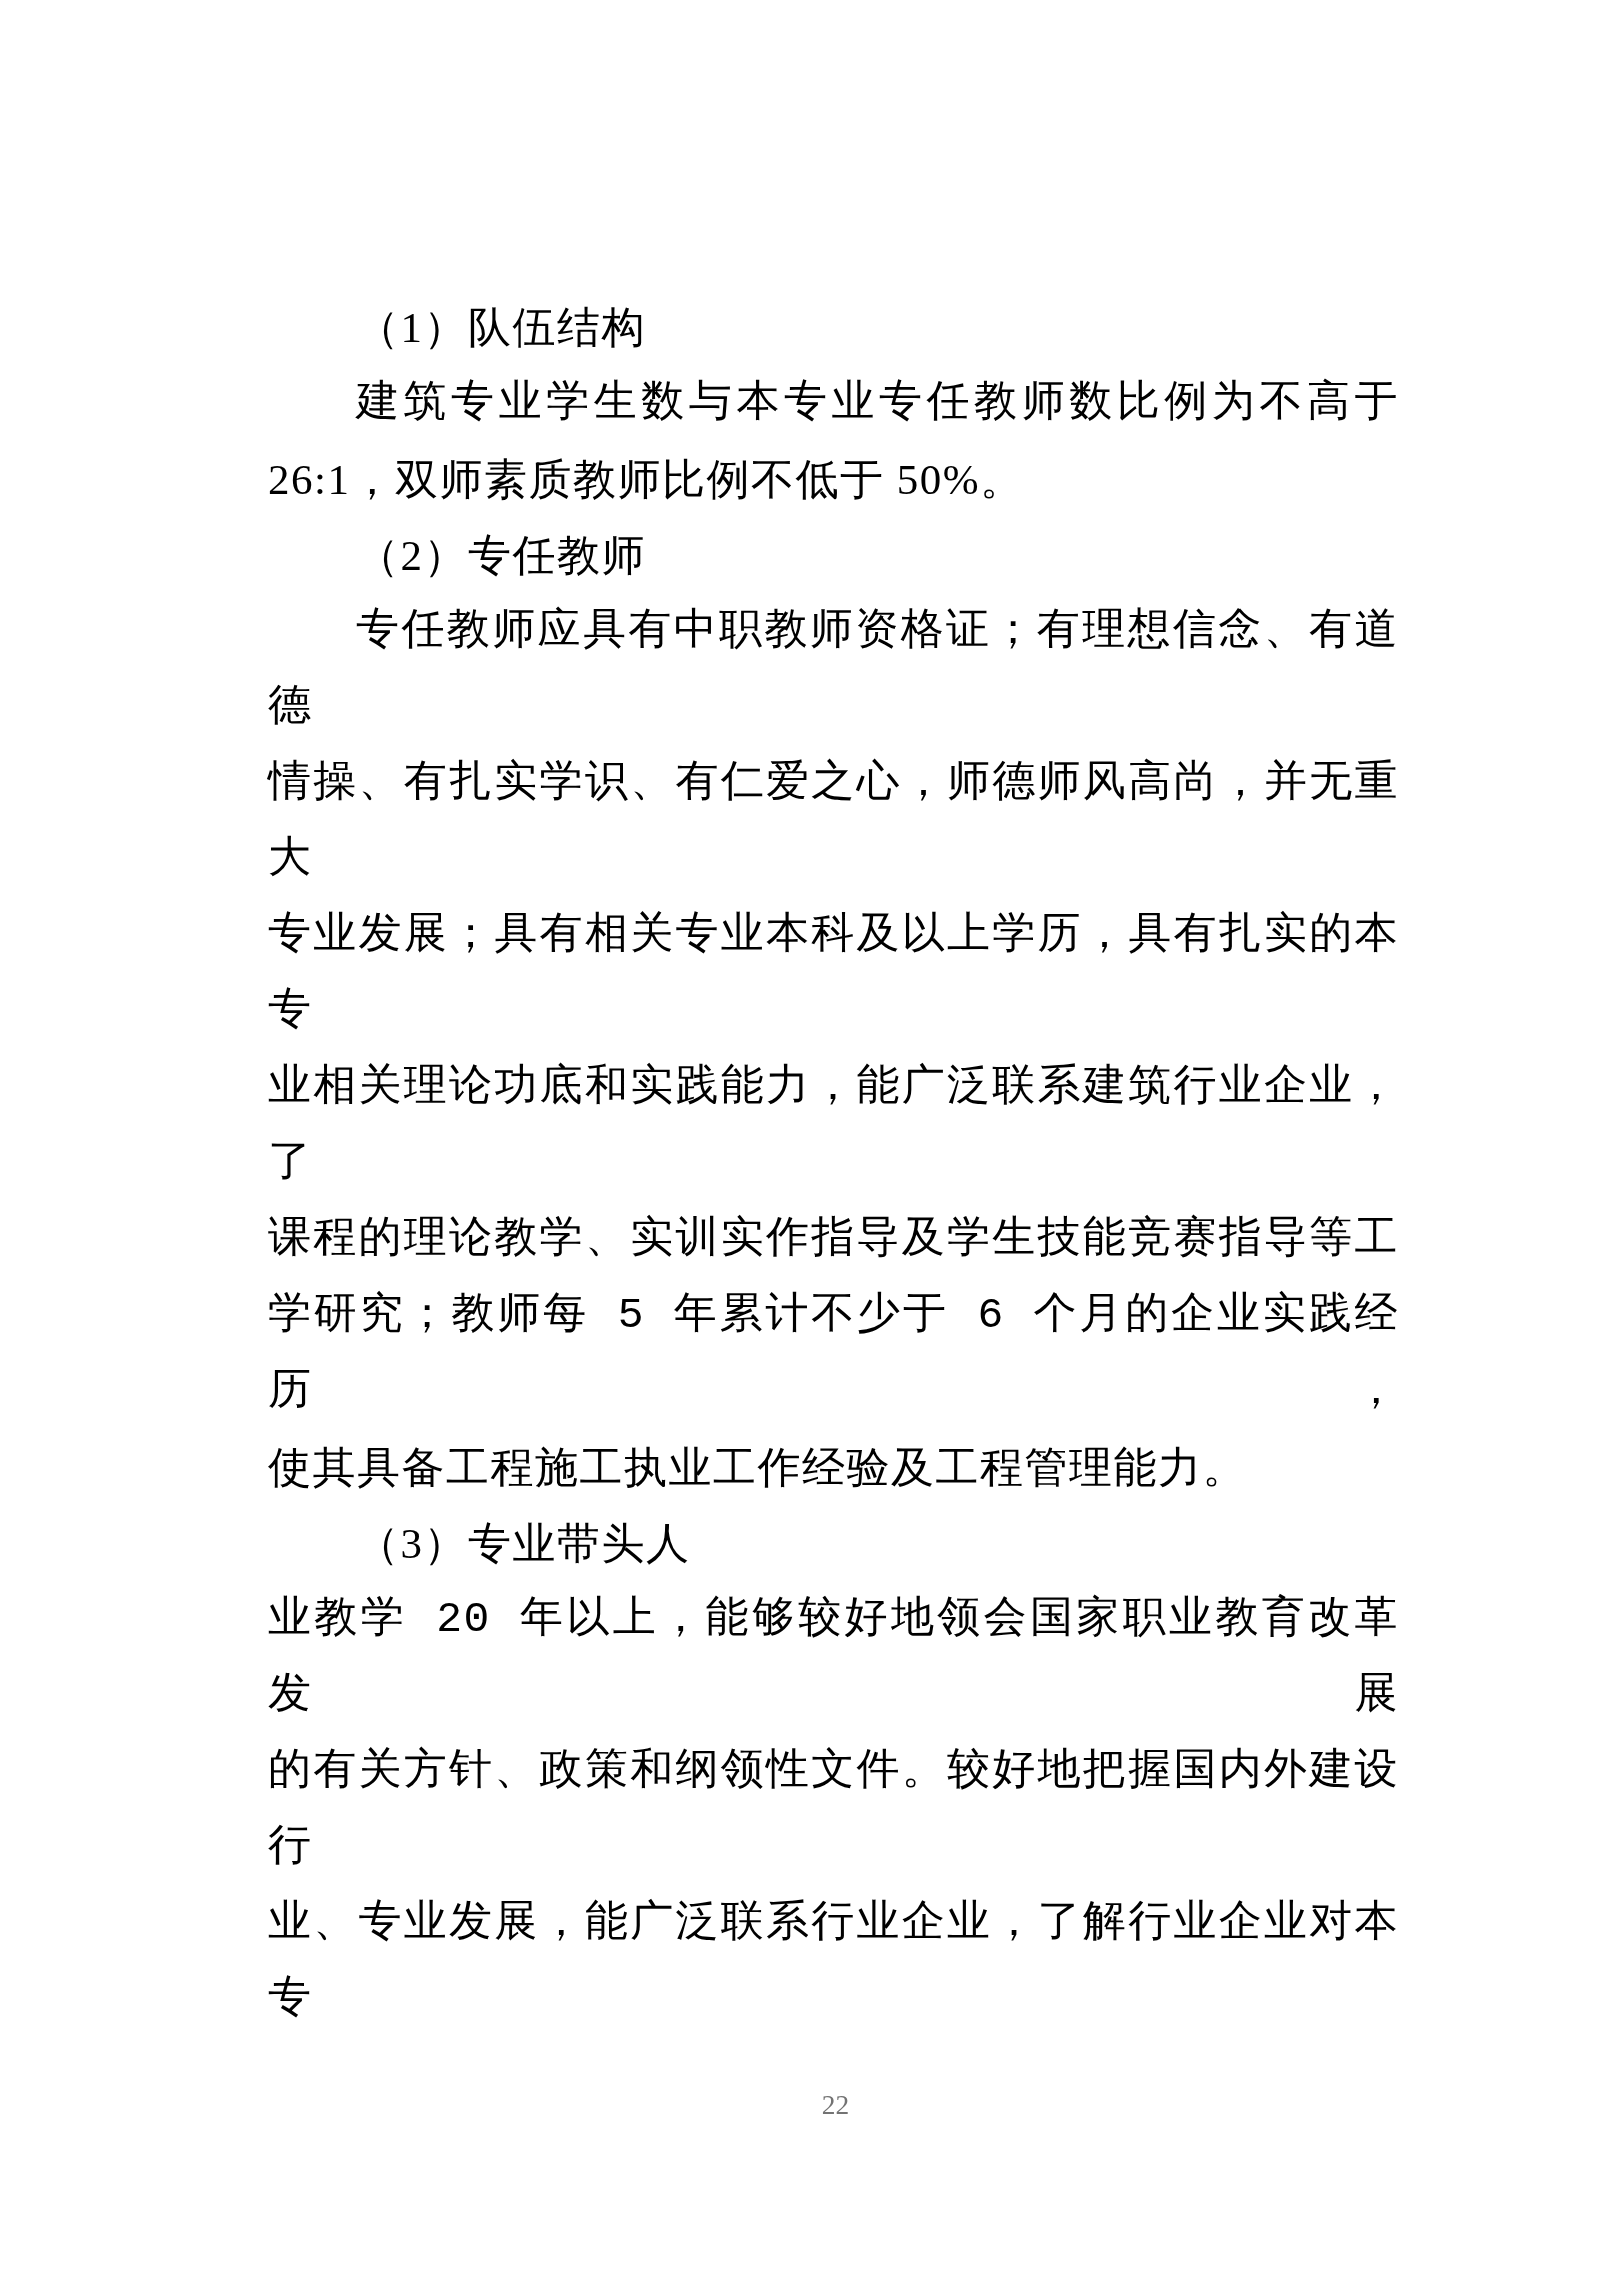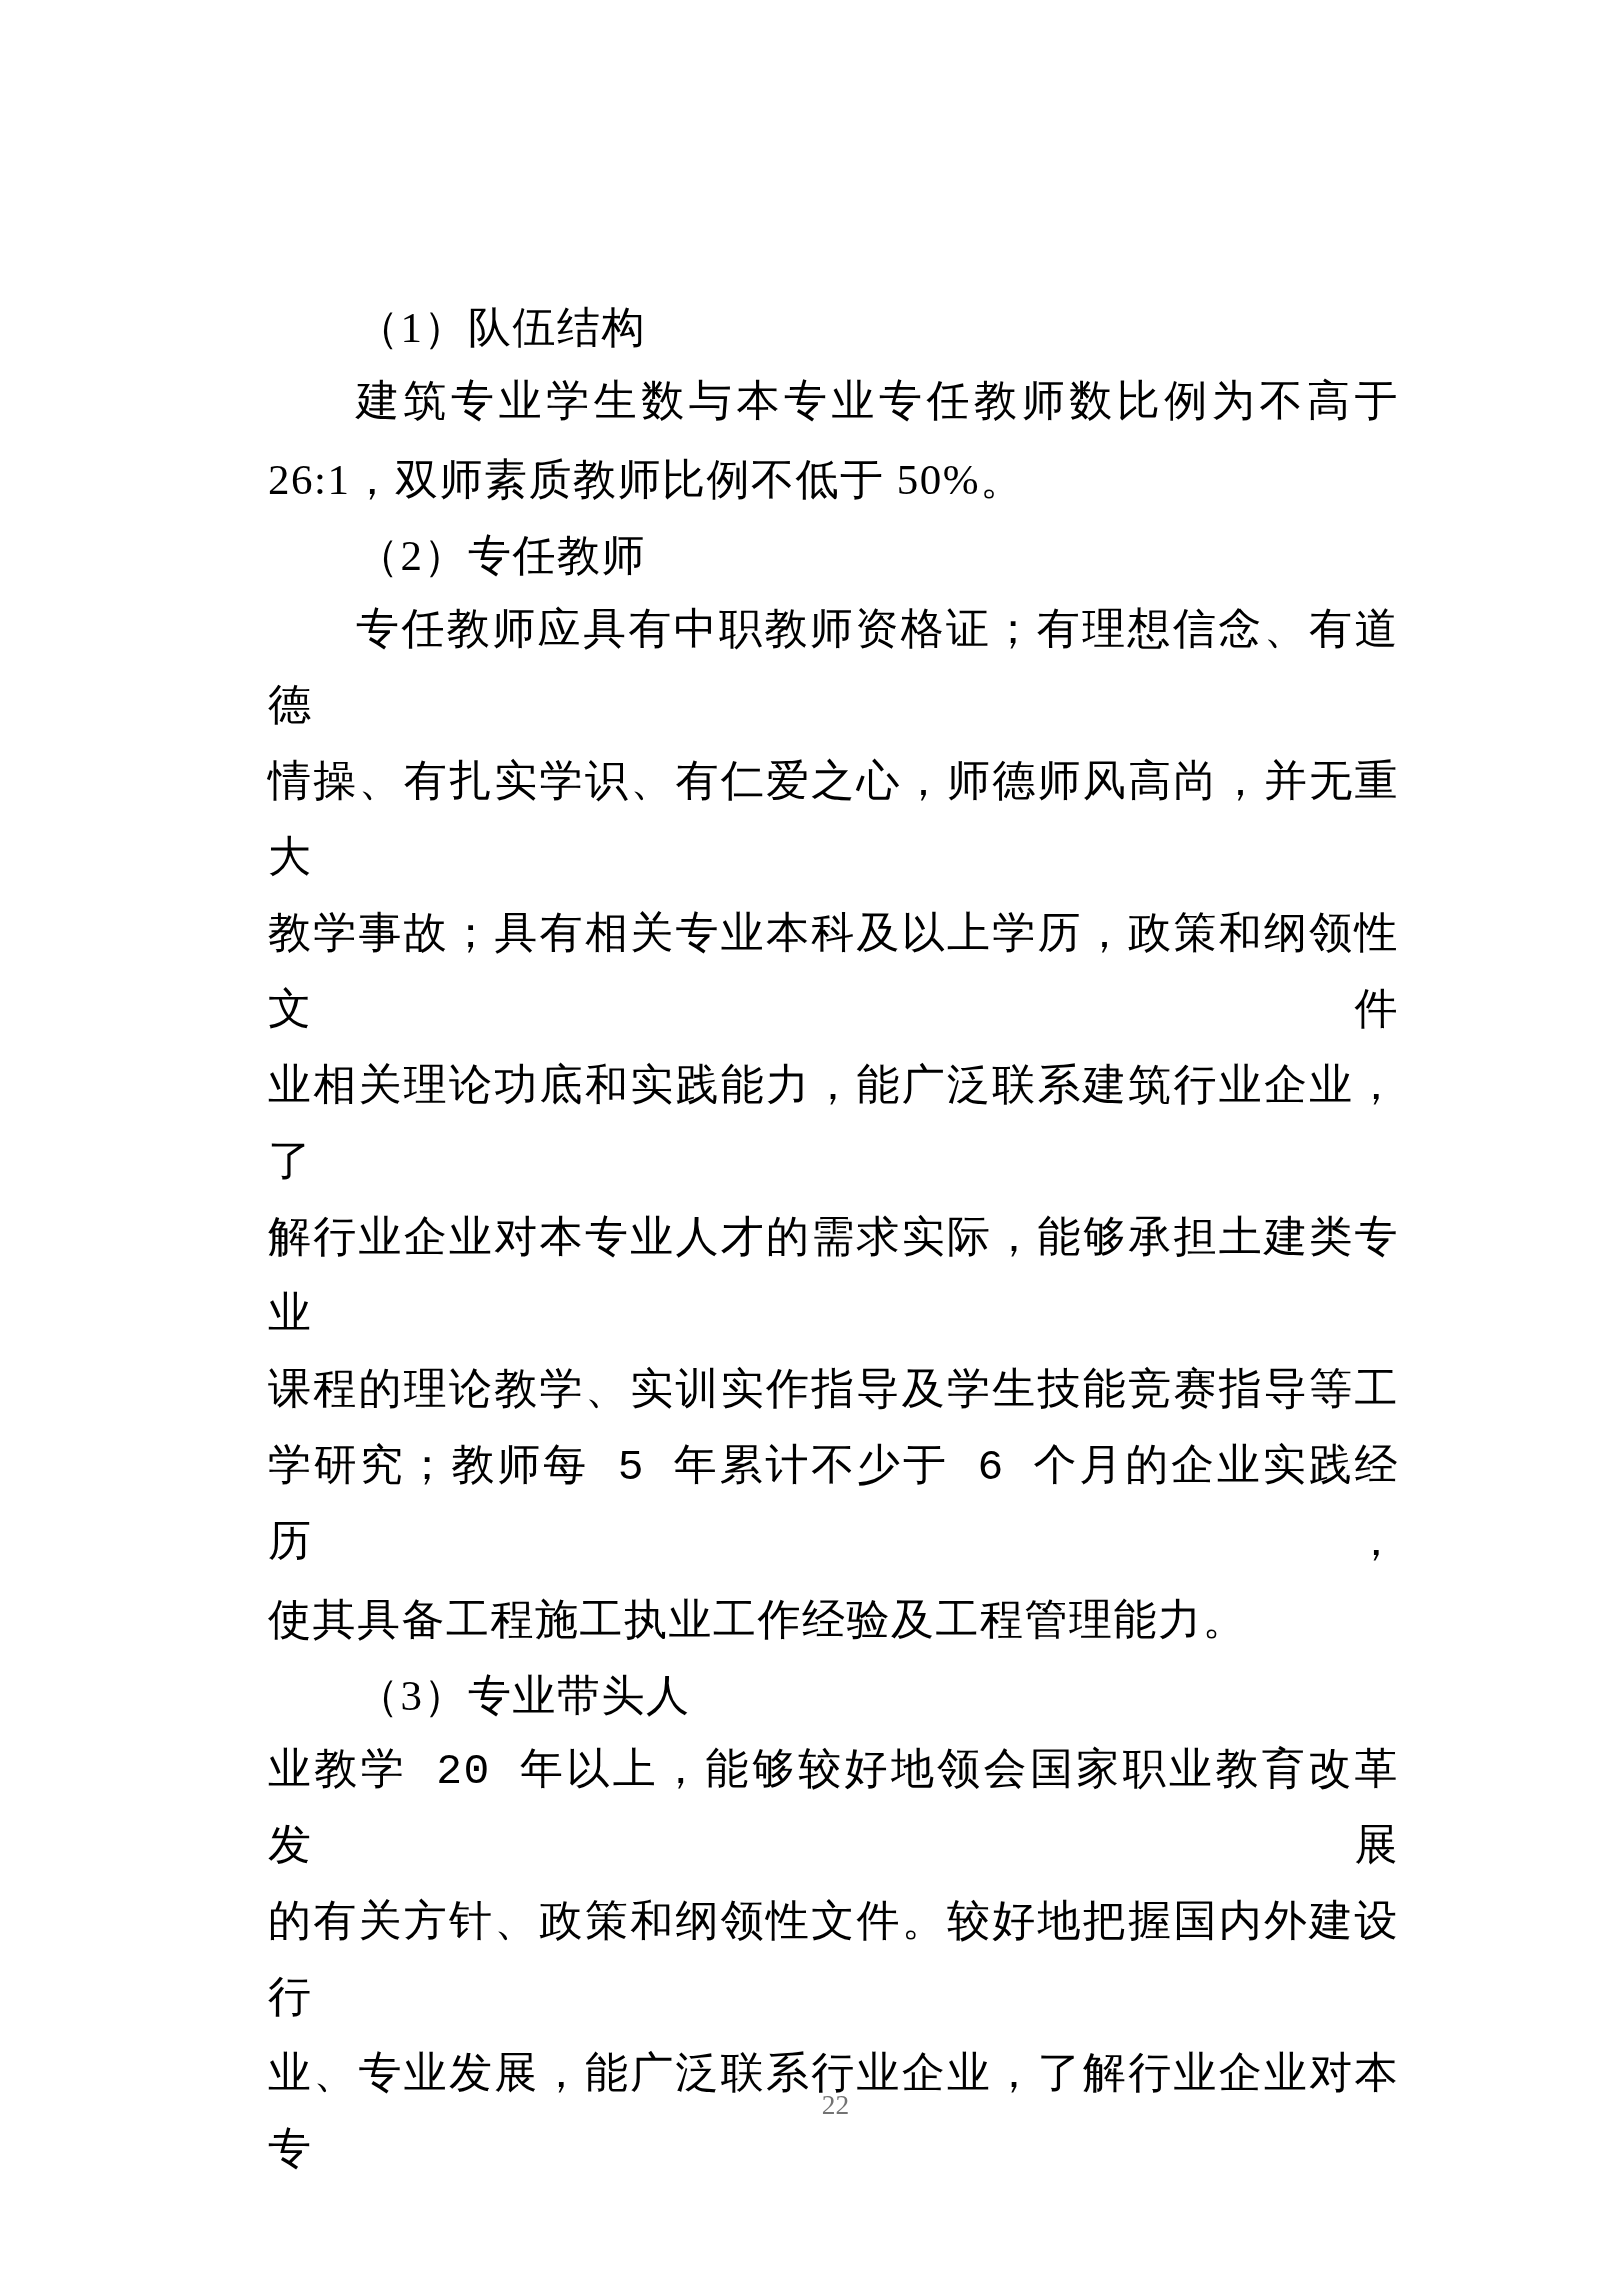--- a/index.html
+++ b/index.html
@@ -58,23 +58,22 @@
 <body>
 
 <div class="page">
   <div class="content">
     <div class="line indent">（1）队伍结构</div>
     <div class="line indent stretch">建筑专业学生数与本专业专任教师数比例为不高于</div>
     <div class="line">26:1，双师素质教师比例不低于 50%。</div>
     <div class="line indent">（2）专任教师</div>
     <div class="line indent stretch">专任教师应具有中职教师资格证；有理想信念、有道德</div>
     <div class="line stretch">情操、有扎实学识、有仁爱之心，师德师风高尚，并无重大</div>
-    <div class="line stretch">教学事故；具有相关专业本科及以上学历，政策和纲领性文件</div>
+    <div class="line stretch">专业发展；具有相关专业本科及以上学历，具有扎实的本专</div>
     <div class="line stretch">业相关理论功底和实践能力，能广泛联系建筑行业企业，了</div>
-    <div class="line stretch">解行业企业对本专业人才的需求实际，能够承担土建类专业</div>
     <div class="line stretch">课程的理论教学、实训实作指导及学生技能竞赛指导等工</div>
     <div class="line stretch">学研究；教师每 5 年累计不少于 6 个月的企业实践经历，</div>
     <div class="line">使其具备工程施工执业工作经验及工程管理能力。</div>
     <div class="line indent">（3）专业带头人</div>
     <div class="line stretch">业教学 20 年以上，能够较好地领会国家职业教育改革发展</div>
     <div class="line stretch">的有关方针、政策和纲领性文件。较好地把握国内外建设行</div>
     <div class="line stretch">业、专业发展，能广泛联系行业企业，了解行业企业对本专</div>
 
   </div>
 

